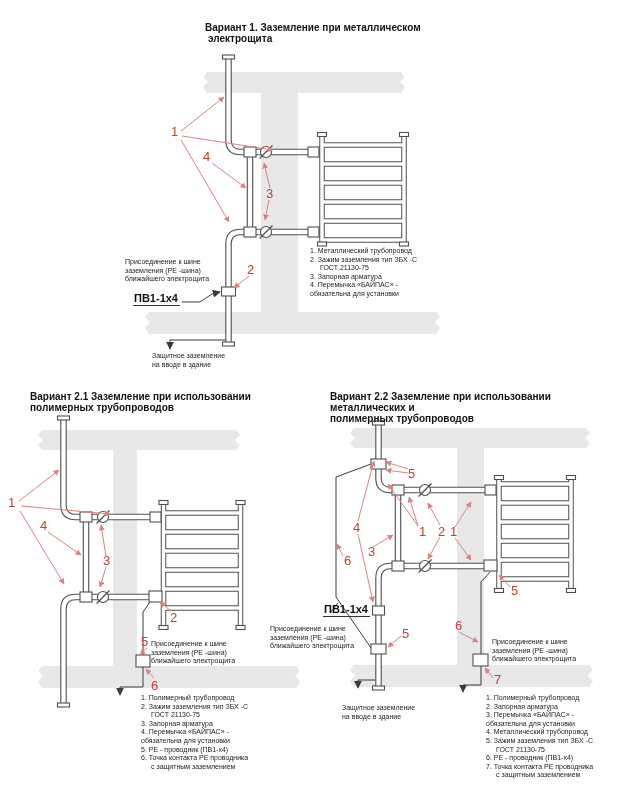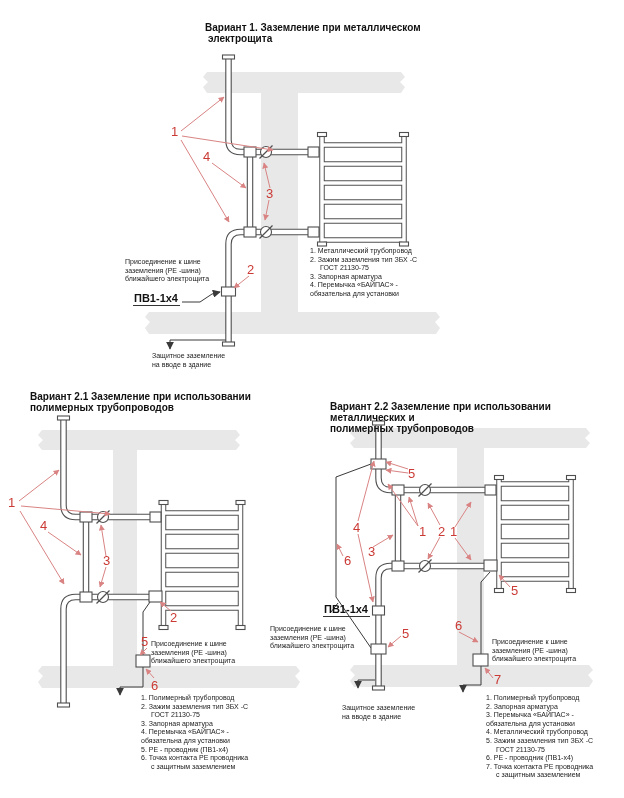--- a/index.html
+++ b/index.html
@@ -348,21 +348,21 @@
     <div class="lg">2. Зажим заземления тип ЗБХ -С</div>
     <div class="lg lgi">ГОСТ 21130-75</div>
     <div class="lg">3. Запорная арматура</div>
     <div class="lg">4. Перемычка «БАЙПАС» -</div>
     <div class="lg">обязательна для установки</div>
     <div class="lg">5. PE - проводник (ПВ1-х4)</div>
     <div class="lg">6. Точка контакта PE проводника</div>
     <div class="lg lgi">с защитным заземлением</div>
   </div>
 
-  <div class="txt title" style="left:330px;top:401px;">
+  <div class="txt title" style="left:330px;top:391px;">
     <div>Вариант 2.2 Заземление при использовании металлических и</div>
     <div>полимерных трубопроводов</div>
   </div>
 
   <div class="txt wire" style="left:323px;top:603px;">ПВ1-1x4</div>
 
   <div class="txt note" style="left:270px;top:625px;">
     <div>Присоединение к шине</div>
     <div>заземления (PE -шина)</div>
     <div>ближайшего электрощита</div>

